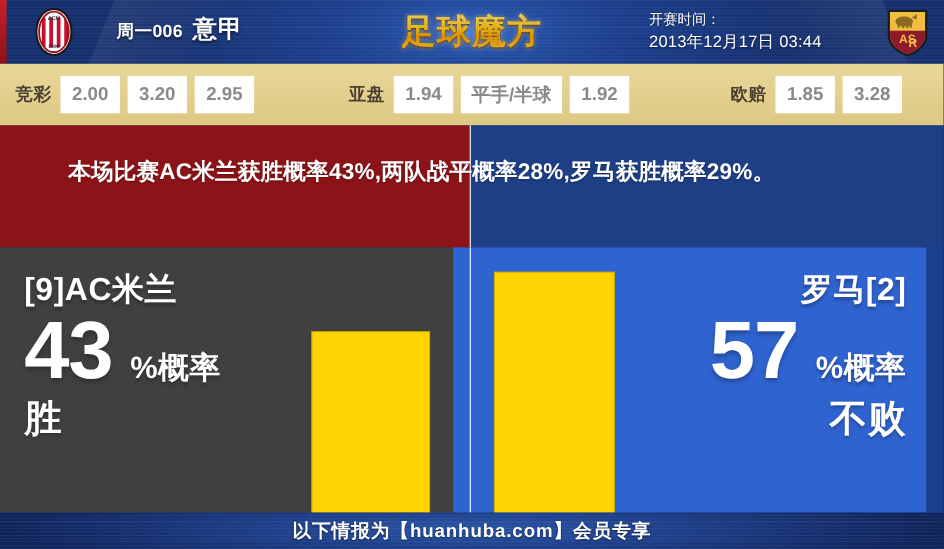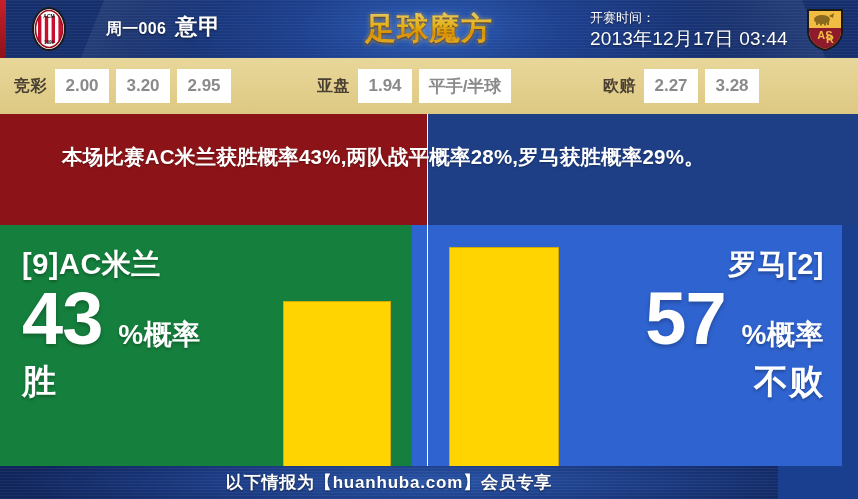--- a/index.html
+++ b/index.html
@@ -120,21 +120,21 @@
   
   .kickoff {
     position: absolute;
     right: 84px; top: 7px;
     width: 200px;
     color: #ffffff;
     text-align: left;
     line-height: 21px;
   }
   .kickoff-label { font-size: 13px; text-shadow: 0 1px 2px rgba(0,0,0,.5); }
-  .kickoff-value { font-size: 19px; letter-spacing: .2px; text-shadow: 0 1px 2px rgba(0,0,0,.5); }
+  .kickoff-value { font-size: 15px; letter-spacing: .2px; text-shadow: 0 1px 2px rgba(0,0,0,.5); }
 
   
   .odds-bar {
     position: absolute;
     left: 0; top: 58px;
     width: 858px; height: 56px;
     background: linear-gradient(180deg, #e8d79a 0%, #e3d08e 50%, #ddc883 100%);
     display: flex;
     align-items: center;
   }
@@ -208,21 +208,21 @@
   
   .panels {
     position: absolute;
     left: 0; top: 225px;
     width: 858px; height: 241px;
   }
   .panel-left {
     position: absolute;
     left: 0; top: 0;
     width: 427px; height: 241px;
-    background: #15803d;
+    background: #404040;
   }
   .panel-right {
     position: absolute;
     left: 412px; top: 0;
     width: 430px; height: 241px;
     background: #2f63cf;
   }
   .panel-split {
     position: absolute;
     left: 427px; top: 0;
@@ -291,21 +291,21 @@
     line-height: 40px;
     letter-spacing: 1px;
     margin-top: 2px;
     text-shadow: 0 2px 3px rgba(0,0,0,.28);
   }
 
   
   .footer {
     position: absolute;
     left: 0; top: 466px;
-    width: 778px; height: 33px;
+    width: 858px; height: 33px;
     background:
       radial-gradient(ellipse 420px 40px at 429px 16px, #2a55a8 0%, #1c3c85 50%, #10255c 100%);
     display: flex;
     align-items: center;
     justify-content: center;
     overflow: hidden;
   }
   .footer:before {
     content: "";
     position: absolute;
@@ -387,25 +387,26 @@
       <span class="odds-title">竞彩</span>
       <span class="odds-cell">2.00</span>
       <span class="odds-cell">3.20</span>
       <span class="odds-cell">2.95</span>
     </div>
 
     <div class="odds-group g2">
       <span class="odds-title">亚盘</span>
       <span class="odds-cell">1.94</span>
       <span class="odds-cell wide">平手/半球</span>
+      <span class="odds-cell">1.92</span>
     </div>
 
     <div class="odds-group g3">
       <span class="odds-title">欧赔</span>
-      <span class="odds-cell">2.27</span>
+      <span class="odds-cell">1.85</span>
       <span class="odds-cell">3.28</span>
     </div>
 
   </div>
 
   <div class="band">
     <div class="band-left"></div>
     <div class="band-right"></div>
     <div class="band-split"></div>
     <div class="band-text">本场比赛AC米兰获胜概率43%,两队战平概率28%,罗马获胜概率29%。</div>

